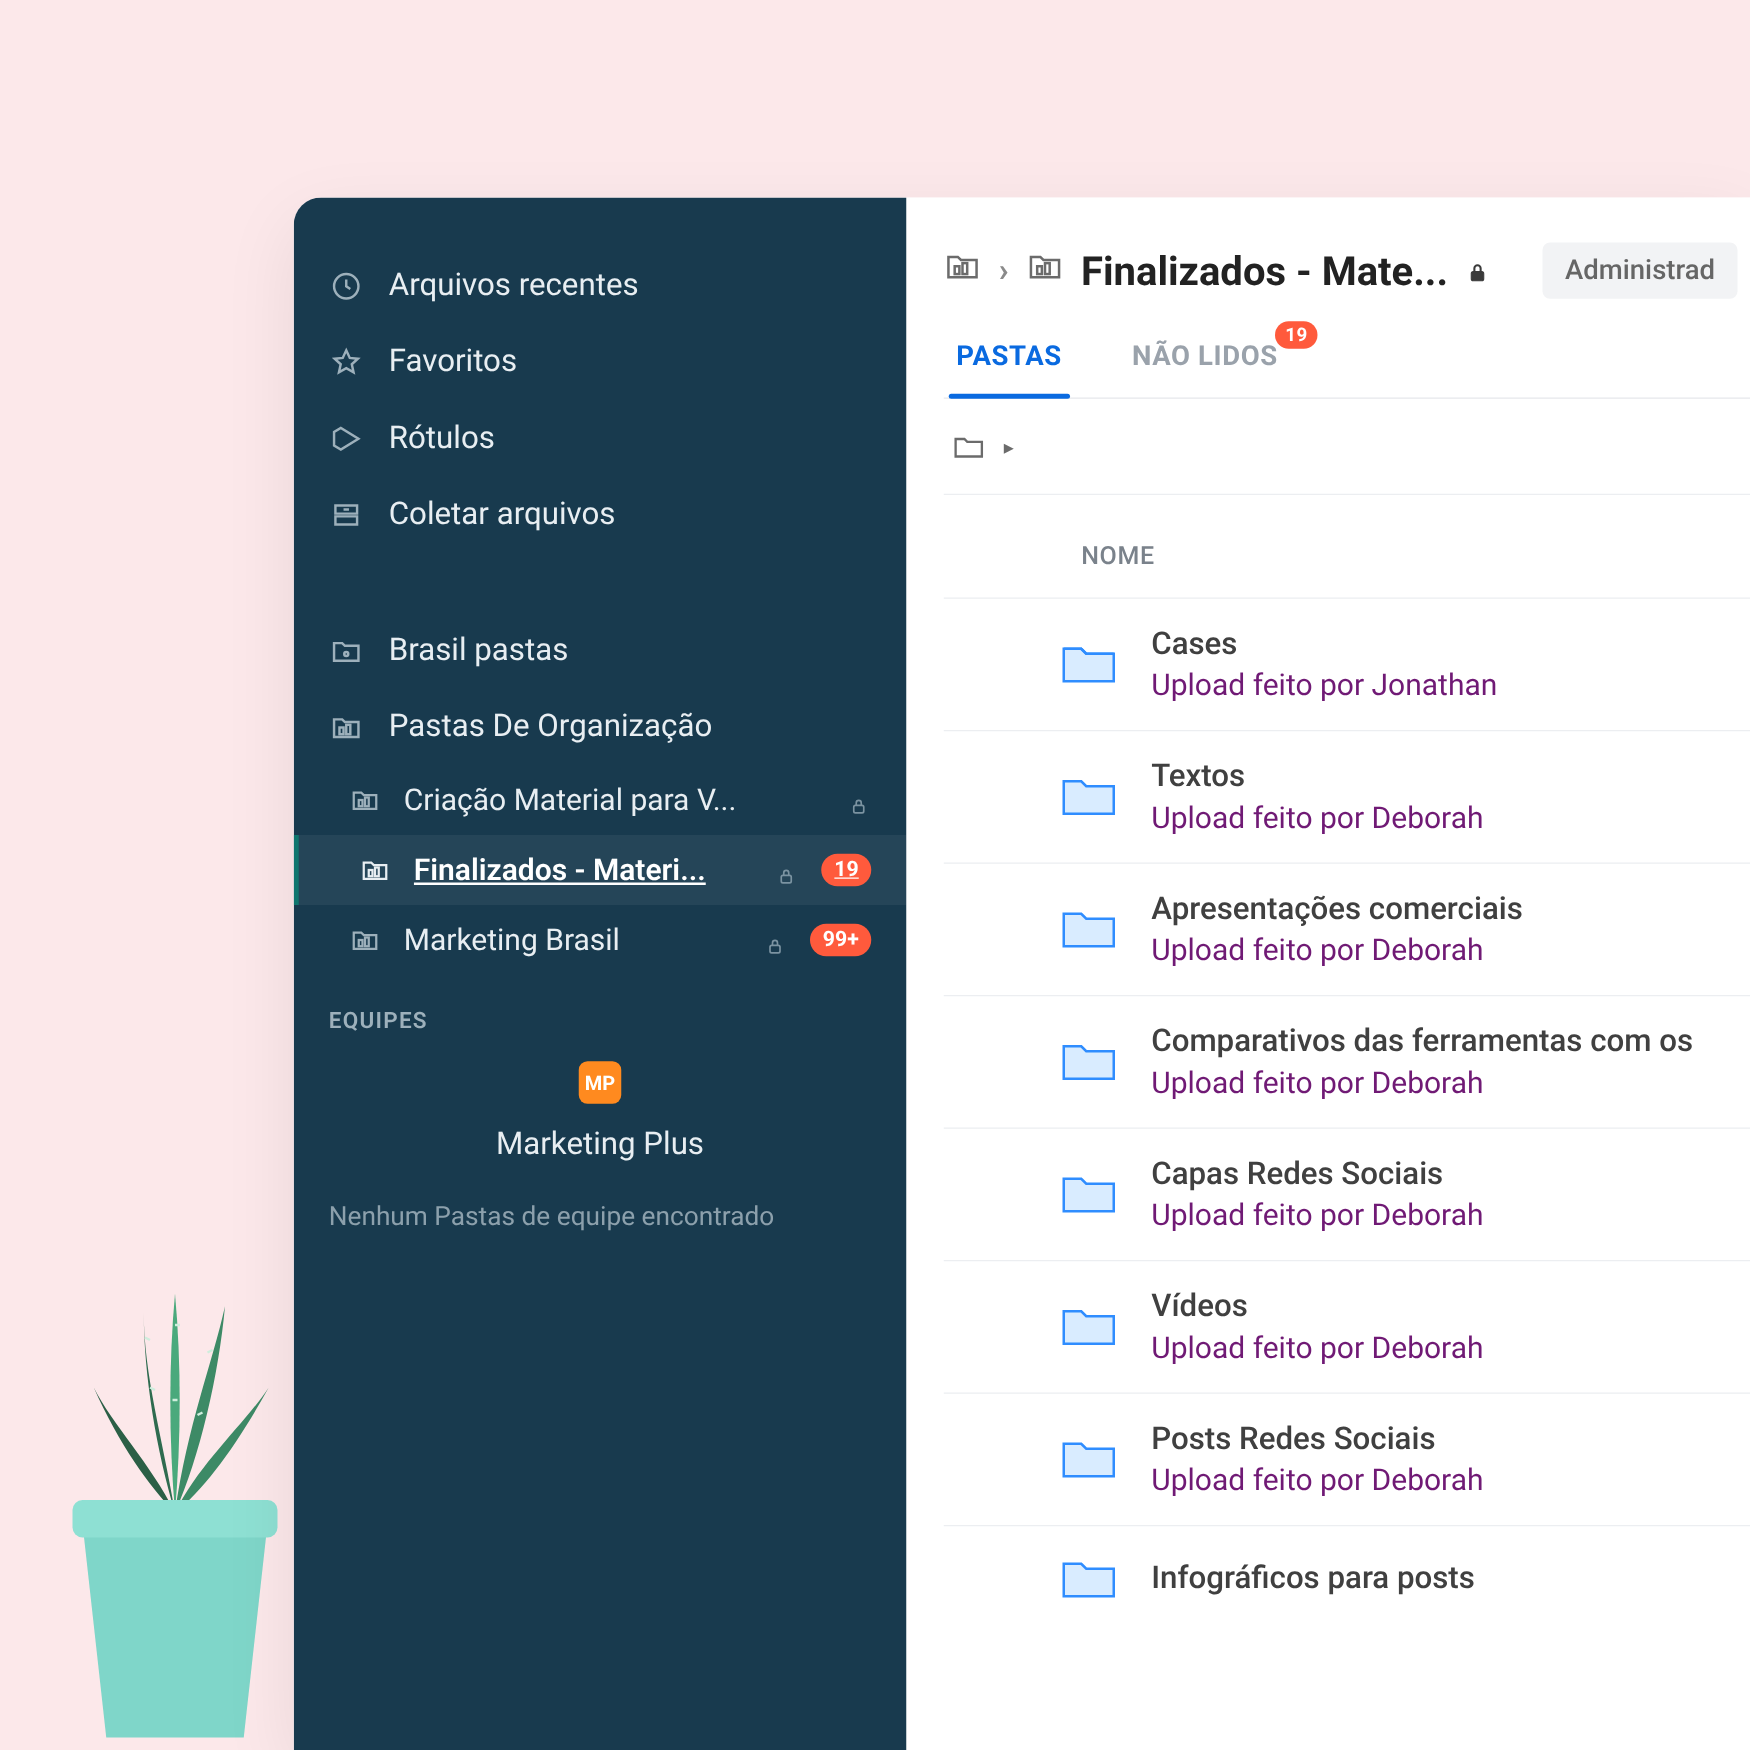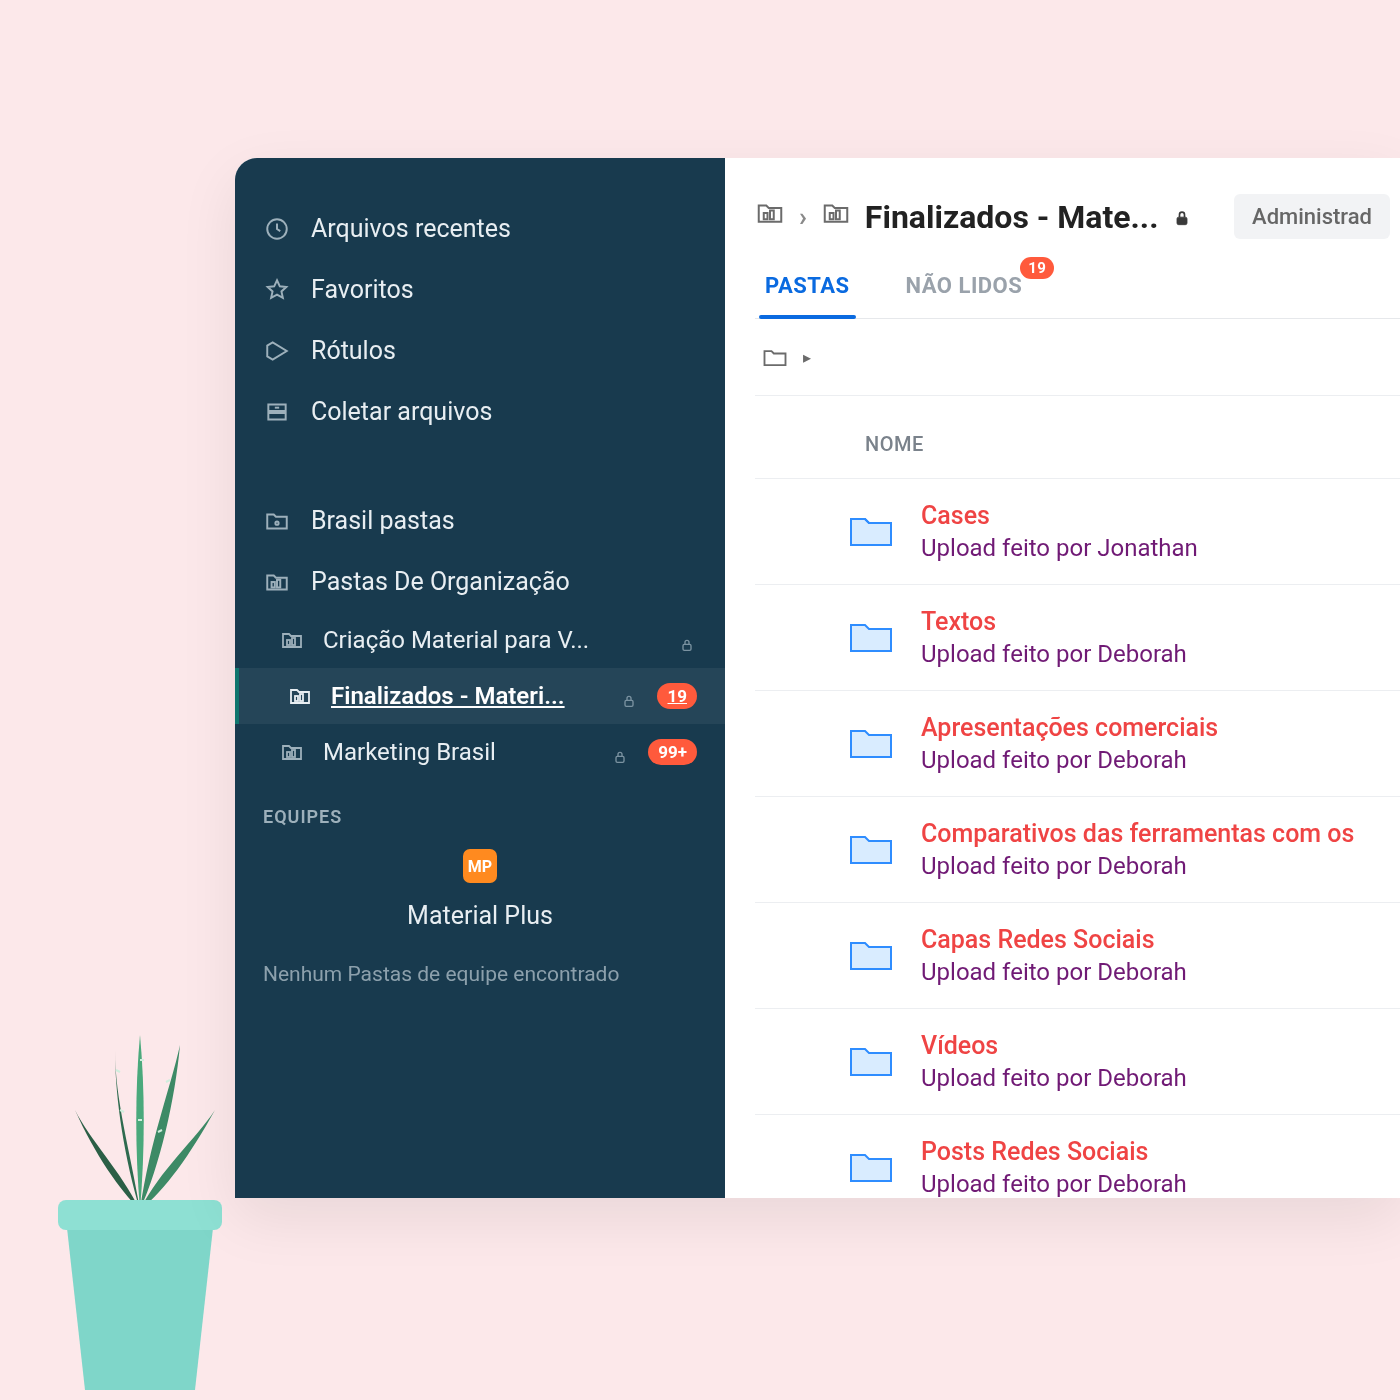--- a/index.html
+++ b/index.html
@@ -17,21 +17,21 @@
     top: 990px;
     width: 240px;
     height: 410px;
     z-index: 1;
   }
   .app-window {
     position: absolute;
     left: 235px;
     top: 158px;
     width: 1165px;
-    height: 1040px;
+    height: 1242px;
     background: #fff;
     border-radius: 22px 0 0 0;
     box-shadow: 0 20px 60px rgba(0,0,0,0.08);
     overflow: hidden;
     display: flex;
     z-index: 2;
   }
   .sidebar {
     width: 490px;
     background: #183a4e;
@@ -141,21 +141,21 @@
   .list-header{
     padding:36px 0 22px 110px;color:#7a828b;font-size:20px;letter-spacing:0.5px;font-weight:500;
     border-bottom:1px solid #eceef1;
   }
   .row{
     display:flex;align-items:center;gap:28px;
     padding:22px 0 22px 94px;border-bottom:1px solid #eceef1;cursor:pointer;
   }
   .row .folder-ic svg{width:44px;height:38px;}
   .row-text{display:flex;flex-direction:column;gap:4px;min-width:0;}
-  .row-title{font-size:25px;color:#ef4444;font-weight:500;white-space:nowrap;overflow:hidden;text-overflow:ellipsis;}
+  .row-title{font-size:25px;color:#404040;font-weight:500;white-space:nowrap;overflow:hidden;text-overflow:ellipsis;}
   .row-sub{font-size:24px;color:#701a75;}
 </style>
 </head>
 <body>
 
 <svg class="plant" viewBox="0 0 240 410">
   <path d="M120 220 C110 160 95 110 95 60 C95 110 105 170 120 220 Z" fill="#2e6b4f"></path>
   <path d="M120 220 C130 150 150 100 160 55 C155 110 140 175 120 220 Z" fill="#3d8a66"></path>
   <path d="M120 220 C100 180 70 150 55 120 C75 165 100 200 120 220 Z" fill="#2b5f46"></path>
   <path d="M120 220 C140 180 175 150 195 120 C170 165 145 200 120 220 Z" fill="#3d8a66"></path>
@@ -290,21 +290,21 @@
             <path d="M9 11V8a3 3 0 0 1 6 0v3"></path>
           </svg>
       </span>
       <span class="badge">99+</span>
     </div>
 
     <div class="section-title">EQUIPES</div>
 
     <div class="team-row">
       <span class="team-avatar">MP</span>
-      <span>Material Plus</span>
+      <span>Marketing Plus</span>
     </div>
 
     <div class="empty-msg">Nenhum Pastas de equipe encontrado</div>
 
   </aside>
 
   <main class="main">
 
     <div class="breadcrumb">
       <span class="crumb-icon">

